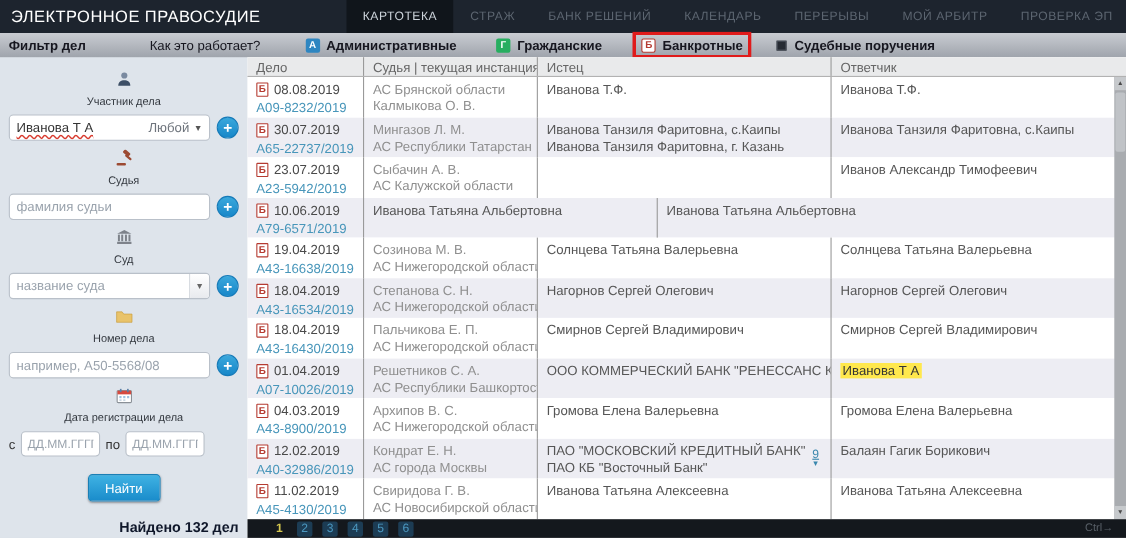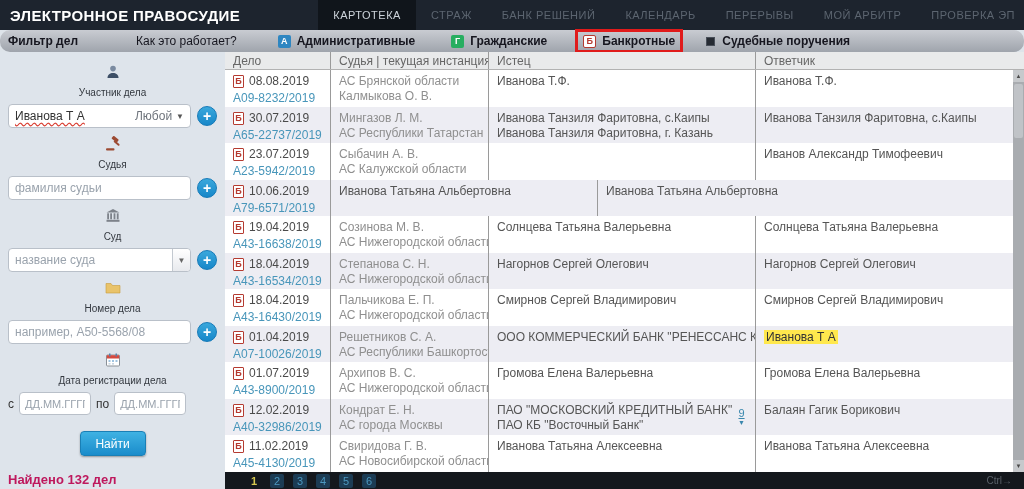--- a/index.html
+++ b/index.html
@@ -1,27 +1,27 @@
 <!DOCTYPE html>
 <html><head>
 <meta charset="utf-8">
 <style>
   * { margin:0; padding:0; box-sizing:border-box; }
   body { font-family:"Liberation Sans","DejaVu Sans",sans-serif; background:#888; }
   .app { position:relative; width:1024px; height:489px; overflow:hidden; background:#dee4ea; }
 
   
   .topbar { height:30px; background:#1d242e; display:flex; align-items:stretch; }
-  .app-title { color:#fff; font-size:15px; font-weight:bold; letter-spacing:.4px; display:flex; align-items:center; margin-left:10px; white-space:nowrap; }
+  .app-title { color:#fff; font-size:15px; font-weight:normal; letter-spacing:.4px; display:flex; align-items:center; margin-left:10px; white-space:nowrap; }
   .top-nav { display:flex; margin-left:78px; }
   .nav-item { display:flex; align-items:center; padding:0 15px; font-size:11px; color:#5c6570; letter-spacing:.5px; cursor:pointer; white-space:nowrap; }
   .nav-item.active { background:#10151b; color:#ccd3da; }
 
   
-  .tabbar { height:22px; background:linear-gradient(#c9ccd2,#9fa4ac); display:flex; align-items:center; font-size:12px; color:#16161f; position:relative;border-radius:10px; }
+  .tabbar { height:22px; background:linear-gradient(#c9ccd2,#9fa4ac); display:flex; align-items:center; font-size:12px; color:#16161f; position:relative; }
   .filter-title { font-weight:bold; margin-left:8px; }
   .help-link { margin-left:58px; cursor:pointer; }
   .tabs { display:flex; margin-left:36px; gap:26px; align-items:center; }
   .tab { display:flex; align-items:center; gap:6px; font-weight:bold; padding:2px 5px; cursor:pointer; position:relative; }
   .tab-letter { width:13px; height:13px; border-radius:2px; font-size:9px; font-weight:bold; display:flex; align-items:center; justify-content:center; flex:none; }
   .tab-letter.bordered { border:1px solid #b53b31; }
   .orders-tab { display:flex; align-items:center; gap:7px; margin-left:26px; font-weight:bold; cursor:pointer; }
   .orders-icon { width:9px; height:9px; background:#262b33; border:1px solid #494f59; }
 
   
@@ -39,21 +39,21 @@
   .caret { font-size:8px; color:#555; }
   .text-input { flex:1; height:24px; background:#fff; border:1px solid #b9c0c9; border-radius:4px; font-size:12px; padding:0 6px; color:#333; font-family:inherit; min-width:0; }
   .text-input::placeholder { color:#9aa3ad; }
   .placeholder-text { color:#9aa3ad; white-space:nowrap; }
   .court-select-btn { margin-left:auto; margin-right:-6px; width:18px; align-self:stretch; border-left:1px solid #c3c9d0; display:flex; align-items:center; justify-content:center; color:#666; font-size:8px; background:linear-gradient(#ffffff,#e8eaee); border-radius:0 3px 3px 0; cursor:pointer; }
   .plus-btn { width:20px; height:20px; border-radius:50%; background:linear-gradient(#3aa8dc,#1787c9); border:1px solid #157ab8; color:#fff; font-size:14px; font-weight:bold; display:flex; align-items:center; justify-content:center; flex:none; cursor:pointer; line-height:1; }
   .dates-row { display:flex; align-items:center; gap:5px; font-size:12px; color:#333; margin-bottom:4px; }
   .date-input { width:72px; height:23px; background:#fff; border:1px solid #b9c0c9; border-radius:4px; font-size:11px; padding:0 5px; color:#333; font-family:inherit; }
   .date-input::placeholder { color:#9aa3ad; }
   .find-btn { margin:16px auto 16px auto; display:block; width:66px; height:25px; background:linear-gradient(#3fb2e3,#1a8ccb); border:1px solid #1a7fb5; border-radius:4px; color:#fff; font-size:12px; box-shadow:0 1px 2px rgba(0,0,0,.35); cursor:pointer; font-family:inherit; }
-  .found-text { font-weight:bold; font-size:13px; color:#be185d; text-align:left; margin-top:13px; }
+  .found-text { font-weight:bold; font-size:13px; color:#0f172a; text-align:right; margin-top:13px; }
   .reset-link { font-size:12px; color:#7e8893; text-align:center; margin-top:13px; cursor:pointer; }
   .counter-label { font-size:13px; color:#3c434b; text-align:center; margin-top:17px; }
   .counter { display:flex; justify-content:center; gap:2px; margin-top:7px; }
   .digit { width:19px; height:34px; background:linear-gradient(#4a4a4a,#1f1f1f 45%,#0a0a0a 52%,#2a2a2a); border-radius:3px; color:#f4f4f4; font-size:25px; font-weight:bold; font-family:"DejaVu Sans",sans-serif; display:flex; align-items:center; justify-content:center; position:relative; }
   .digit::after { content:""; position:absolute; left:0; right:0; top:50%; height:1px; background:rgba(0,0,0,.55); }
 
   
   .table-area { flex:1; background:#fff; display:flex; flex-direction:column; position:relative; min-width:0; }
   .thead { height:18px; background:#e9eaeb; border-bottom:1px solid #b2b2b2; display:flex; font-size:12px; color:#666; flex:none; }
   .th { padding-left:8px; display:flex; align-items:center; white-space:nowrap; overflow:hidden; }
@@ -352,21 +352,21 @@
               <div>АС Республики Башкортостан</div>
             </div>
             <div class="td col-pl">
               <div>ООО КОММЕРЧЕСКИЙ БАНК "РЕНЕССАНС КРЕДИТ"</div>
             </div>
             <div class="td col-def"><span class="hl-defendant" style="background: rgb(255, 232, 77);">Иванова Т А</span></div>
           </div>
           <div class="trow odd">
             <div class="td col-case"><div class="case-line1">
                 <span class="b-icon">Б</span>
-                <span>01.07.2019</span>
+                <span>04.03.2019</span>
               </div><a class="case-num">А43-8900/2019</a></div>
             <div class="td col-judge">
               <div>Архипов В. С.</div>
               <div>АС Нижегородской области</div>
             </div>
             <div class="td col-pl">
               <div>Громова Елена Валерьевна</div>
             </div>
             <div class="td col-def"><span>Громова Елена Валерьевна</span></div>
           </div>

